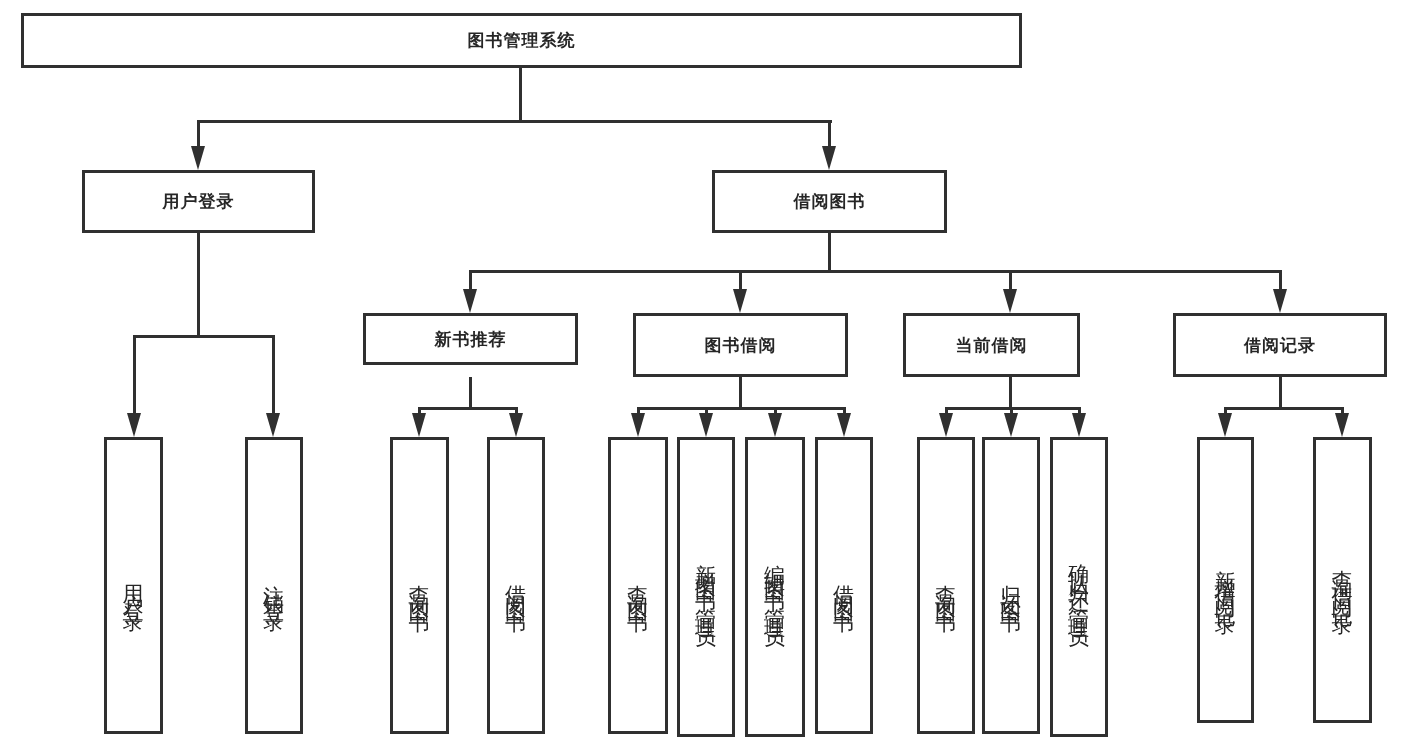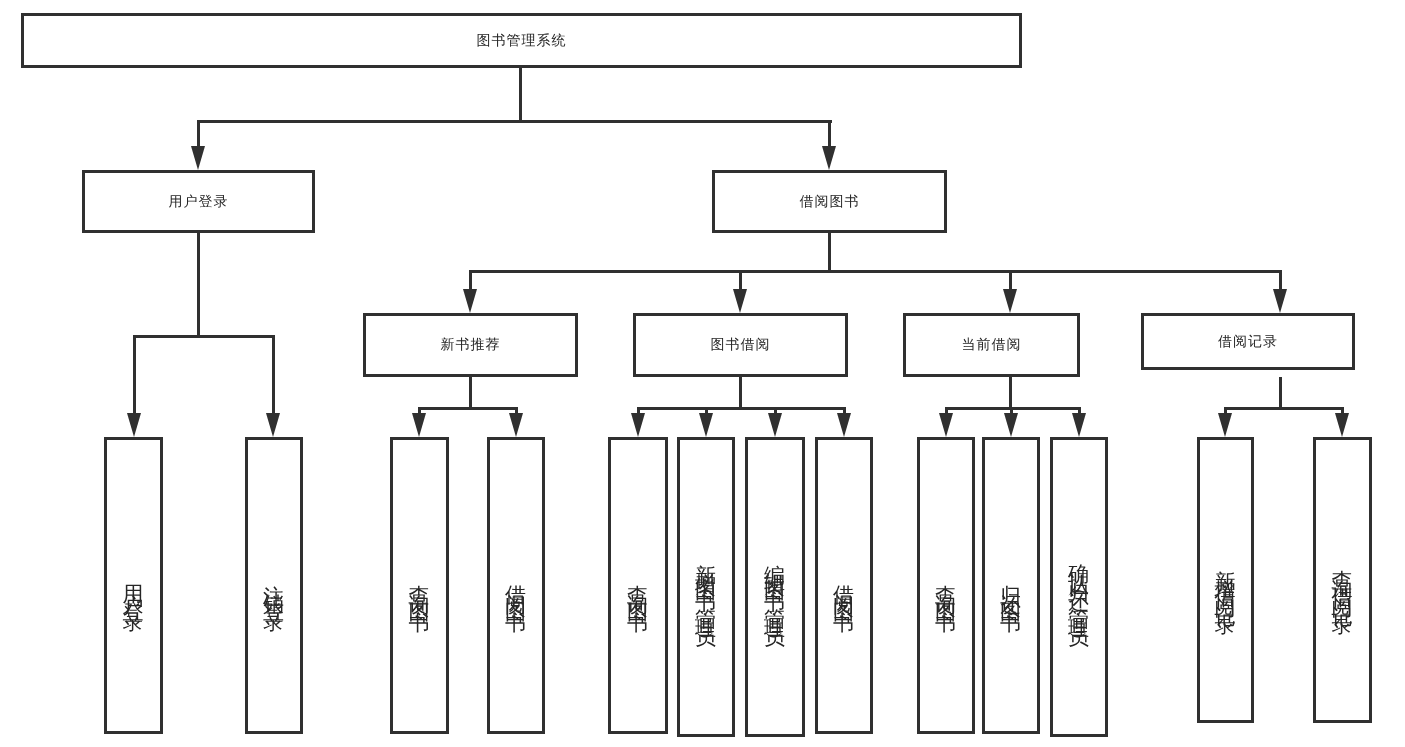--- a/index.html
+++ b/index.html
@@ -10,21 +10,21 @@
   }
   html,body{margin:0;padding:0;background:#fff;}
   body{font-family:"Liberation Sans","DejaVu Sans",sans-serif;}
   .stage{
     position:relative;width:1405px;height:747px;background:var(--box-bg);
     overflow:hidden;
   }
   .box{
     position:absolute;box-sizing:border-box;border:3px solid var(--line);
     background:var(--box-bg);display:flex;align-items:center;justify-content:center;
-    color:var(--text);font-size:14px;letter-spacing:1px;
+    color:var(--text);font-size:17px;letter-spacing:1px;font-weight:bold;
   }
   .leaf{
     position:absolute;box-sizing:border-box;border:3px solid var(--line);
     background:var(--box-bg);display:flex;align-items:center;justify-content:center;
   }
   .leaf .vtext{
     writing-mode:vertical-rl;text-orientation:mixed;
     color:var(--text);font-size:21px;line-height:1;letter-spacing:9px;
     white-space:nowrap;
   }
@@ -74,30 +74,30 @@
   <div class="hl" style="left:468.5px;top:270px;width:813px;"></div>
   <div class="vl" style="left:468.5px;top:273px;height:16px;"></div>
   <div class="arrow" style="left:463px;top:289px;"></div>
   <div class="vl" style="left:738.5px;top:273px;height:16px;"></div>
   <div class="arrow" style="left:733px;top:289px;"></div>
   <div class="vl" style="left:1008.5px;top:273px;height:16px;"></div>
   <div class="arrow" style="left:1003px;top:289px;"></div>
   <div class="vl" style="left:1278.5px;top:273px;height:16px;"></div>
   <div class="arrow" style="left:1273px;top:289px;"></div>
 
-  <div class="box" style="left:363px;top:313px;width:215px;height:64px;">
+  <div class="box" style="left:363px;top:313px;width:215px;height:52px;">
     <span>新书推荐</span>
   </div>
   <div class="box" style="left:633px;top:313px;width:215px;height:64px;">
     <span>图书借阅</span>
   </div>
   <div class="box" style="left:903px;top:313px;width:177px;height:64px;">
     <span>当前借阅</span>
   </div>
-  <div class="box" style="left:1141px;top:313px;width:214px;height:57px;">
+  <div class="box" style="left:1173px;top:313px;width:214px;height:64px;">
     <span>借阅记录</span>
   </div>
 
   <div class="vl" style="left:468.5px;top:377px;height:33px;"></div>
   <div class="hl" style="left:417.5px;top:407px;width:100px;"></div>
   <div class="vl" style="left:417.5px;top:410px;height:5px;"></div>
   <div class="arrow" style="left:412px;top:413px;"></div>
   <div class="vl" style="left:514.5px;top:410px;height:5px;"></div>
   <div class="arrow" style="left:509px;top:413px;"></div>
 

